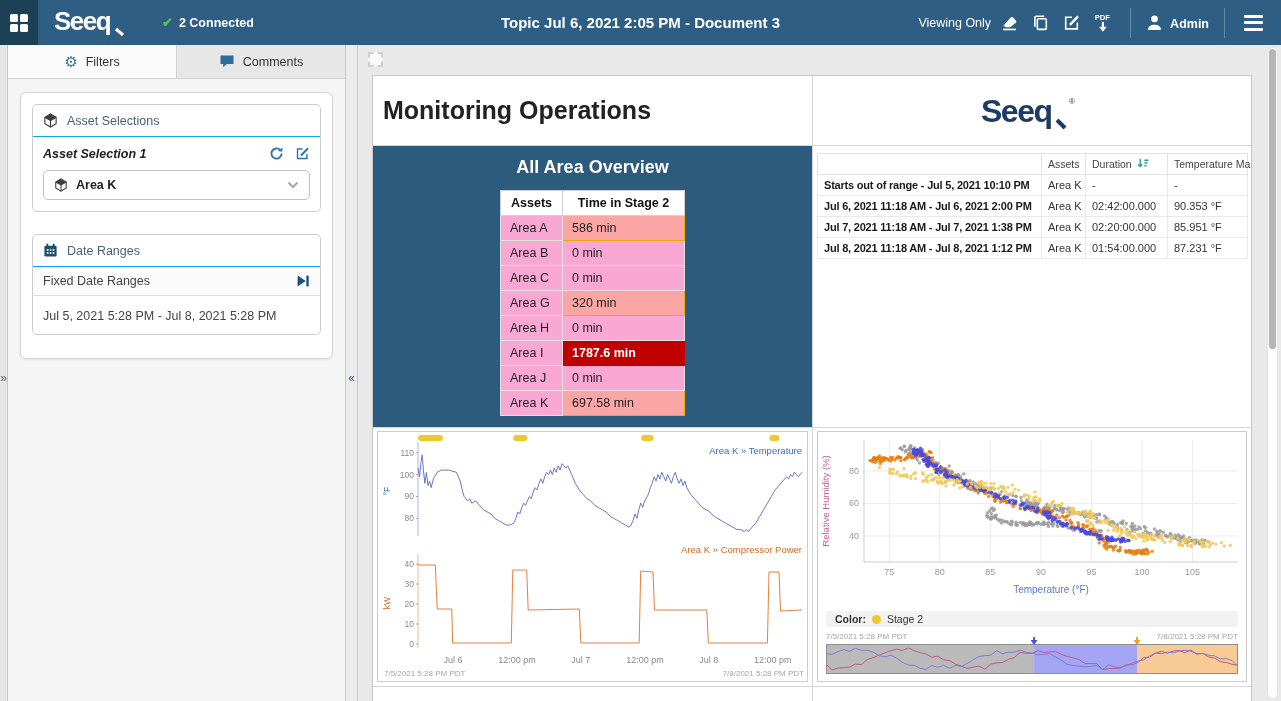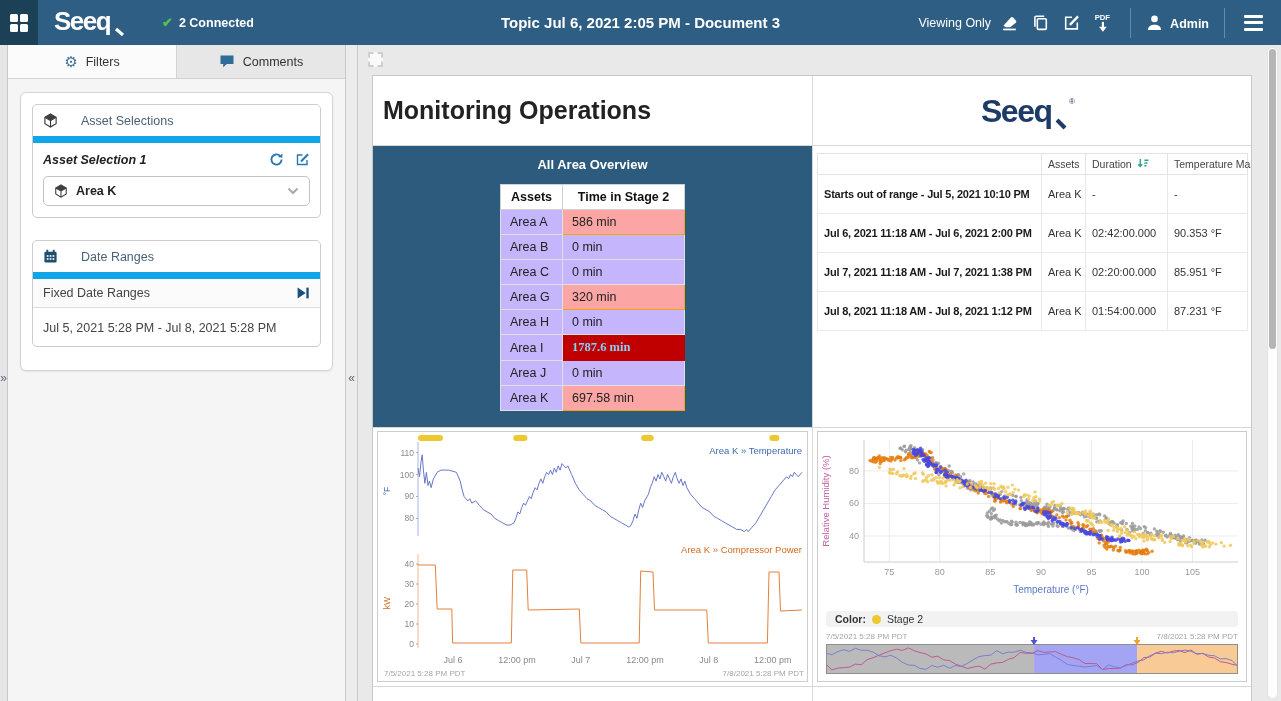--- a/index.html
+++ b/index.html
@@ -31,21 +31,21 @@
 
   
   .sidebar { width:337px; background:#f5f5f5; flex:none; display:flex; flex-direction:column; }
   .tabs { display:flex; height:34px; background:#e7e7e7; border-bottom:1px solid #d2d2d2; flex:none; }
   .tab { flex:1; display:flex; align-items:center; justify-content:center; gap:8px; font-size:12.5px; color:#333; cursor:pointer; }
   .tab.active { background:#fbfbfb; border-right:1px solid #d2d2d2; }
   .gear-g { color:#44749c; font-size:15px; line-height:1; }
   .card { margin:13px 12px; background:#fff; border:1px solid #d4d4d4; border-radius:6px; padding:11px; box-shadow:0 1px 2px rgba(0,0,0,.07); }
   .panel { border:1px solid #ccc; border-radius:5px; margin-bottom:22px; background:#fff; }
   .panel:last-child { margin-bottom:12px; }
-  .panel-h { display:flex; align-items:center; gap:23px; padding:8px 10px; font-size:12.5px; color:#4a6276; border-bottom:7px solid #0ea5e9; }
+  .panel-h { display:flex; align-items:center; gap:9px; padding:8px 10px; font-size:12.5px; color:#4a6276; border-bottom:1px solid #0ea5e9; }
   .panel-b { padding:9px 10px 11px; }
   .lrow { display:flex; align-items:center; }
   .lrow .bl { font-weight:bold; font-size:12.5px; color:#222;font-style:italic; }
   .ic-group { margin-left:auto; display:flex; align-items:center; gap:11px; }
   .ic-btn { cursor:pointer; display:flex; align-items:center; }
   .dropdown { display:flex; align-items:center; gap:8px; border:1px solid #c3c3c3; border-radius:5px; padding:7px 10px; margin-top:9px; font-weight:bold; font-size:12.5px; color:#222; background:#fff; cursor:pointer; }
   .dropdown .cv { margin-left:auto; }
   .fixed-row { display:flex; align-items:center; padding:7px 10px; font-size:12.5px; color:#444; border-bottom:1px solid #ddd; background:#fbfbfb; }
   .date-txt { font-size:12.5px; color:#444; margin-top:4px; }
 
@@ -54,32 +54,32 @@
   .handle { position:absolute; left:10px; top:7px; width:15px; height:15px; border:2px dashed #cfcfcf; background:#fafafa; cursor:move; }
   .page { position:absolute; left:14px; top:30px; width:880px; background:#fff; border:1px solid #c7c7c7;
           display:grid; grid-template-columns:440px 438px; grid-template-rows:70px 282px 259px 80px; }
   .cell { border-bottom:1px solid #d7d7d7; position:relative; overflow:hidden; }
   .cell.l { border-right:1px solid #d7d7d7; }
   .cell.last { border-bottom:none; }
   .doc-h1 { display:flex; align-items:center; padding-left:10px; font-size:25px; font-weight:bold; color:#222; height:100%; }
   .logo-cell { display:flex; align-items:center; justify-content:center; height:100%; }
 
   .ov-wrap { background:#2d5b7e; height:100%; padding-top:11px; }
-  .ov-title { text-align:center; color:#fff; font-weight:bold; font-size:13px; margin-bottom:12px; }
+  .ov-title { text-align:center; color:#fff; font-weight:bold; font-size:18px; margin-bottom:12px; }
   .ov-table { border-collapse:collapse; margin:0 auto; font-size:12.5px; }
   .ov-table th { background:#fff; font-weight:bold; color:#111; padding:5px 10px; border:1px solid #d2d2d2; text-align:center; }
-  .ov-table td { background:#c4b5fd; padding:5px 9px; border:1px solid #e0e0e0; color:#222; }
+  .ov-table td { background:#f9a8d4; padding:5px 9px; border:1px solid #e0e0e0; color:#222; }
   .ov-table td.val { width:122px; }
   .ov-table td.val.orange { background:#fca5a5; border-color:#f0a802; }
-  .ov-table td.val.red { background:#c00000; border-color:#c00000; color:#7dd3fc; font-weight:bold;font-family:Liberation Serif, serif; }
+  .ov-table td.val.red { background:#c00000; border-color:#c00000; color:#ffffff; font-weight:bold; }
 
   .cond-wrap { padding:7px 4px 4px; }
   .cond-table { border-collapse:collapse; table-layout:fixed; width:430px; font-size:11px; }
   .cond-table th { font-weight:normal; color:#444; border:1px solid #e3e3e3; padding:4px 6px; text-align:left; font-size:10.5px; white-space:nowrap; }
-  .cond-table td { border:1px solid #e9e9e9; padding:13px 6px; color:#333; white-space:nowrap; overflow:hidden; }
+  .cond-table td { border:1px solid #e9e9e9; padding:4px 6px; color:#333; white-space:nowrap; overflow:hidden; }
   .cond-table td.desc { font-weight:bold; color:#1a1a1a; letter-spacing:-0.2px; }
 
   .chart-box { margin:3px 4px; border:1px solid #ccc; height:calc(100% - 7px); background:#fff; overflow:hidden; }
   .legend-pill { margin:3px 8px 2px; background:#f2f2f2; border-radius:3px; font-size:10.5px; color:#333; padding:2px 9px; display:flex; align-items:center; gap:6px; }
   .legend-pill .dot { width:9px; height:9px; border-radius:50%; display:inline-block; }
   .legend-pill b { font-weight:bold; }
 
   .scrollbar { position:absolute; right:3px; top:2px; width:11px; height:652px; background:#fdfdfd; border:1px solid #e3e3e3; border-radius:6px; }
   .scrollbar .thumb { position:absolute; top:1px; left:1px; width:7px; height:300px; background:#b5b5b5; border-radius:4px; cursor:pointer; }
 </style>

